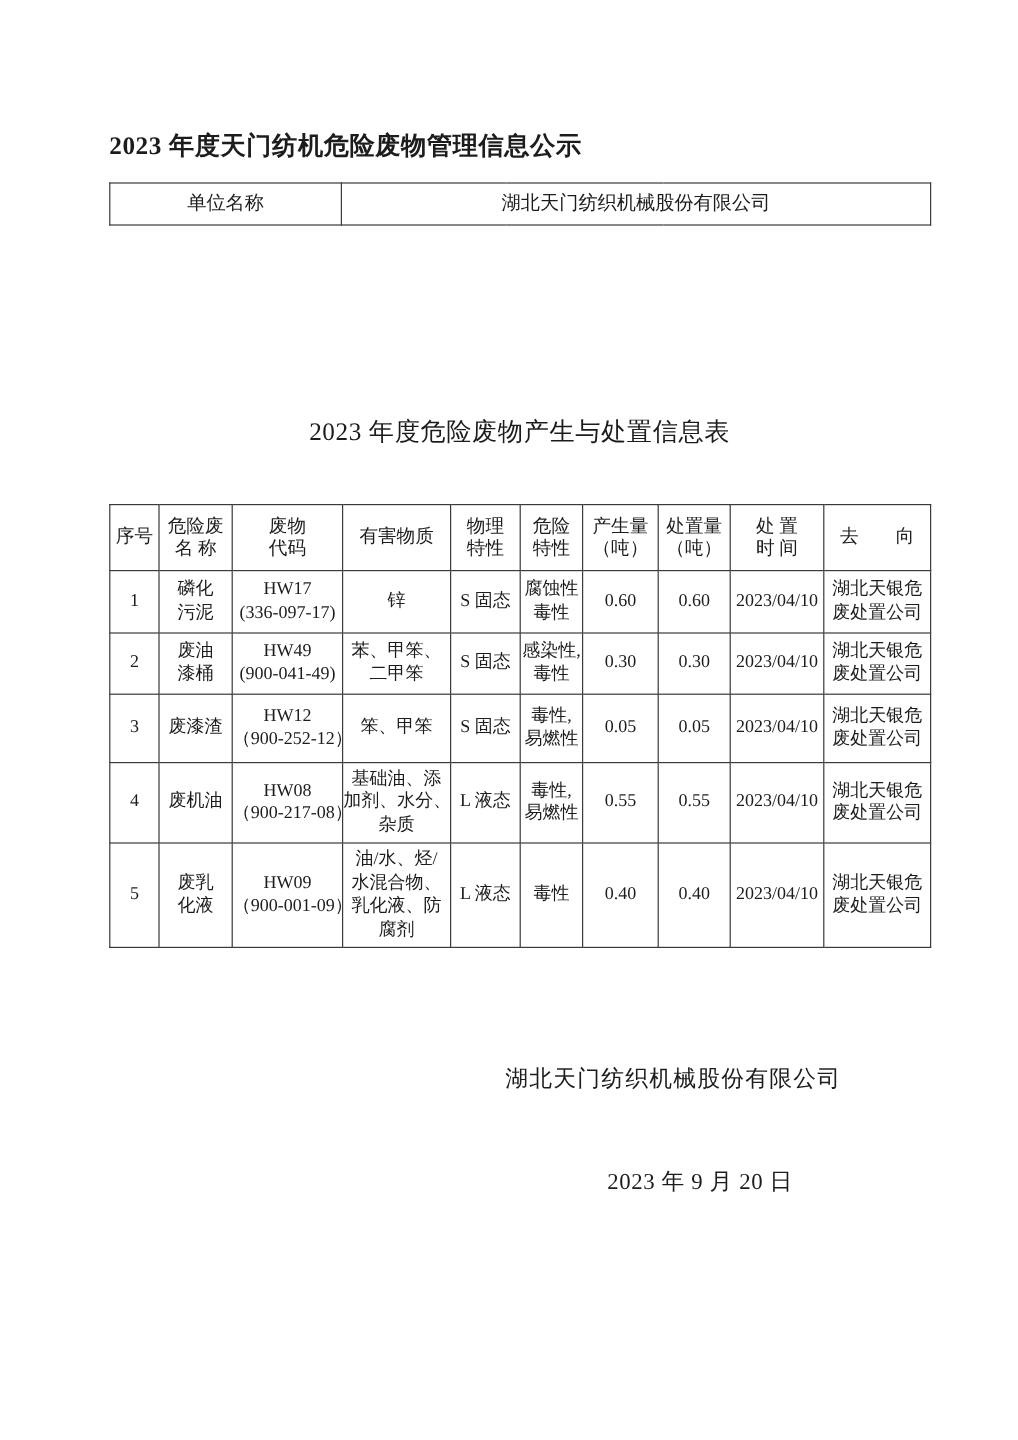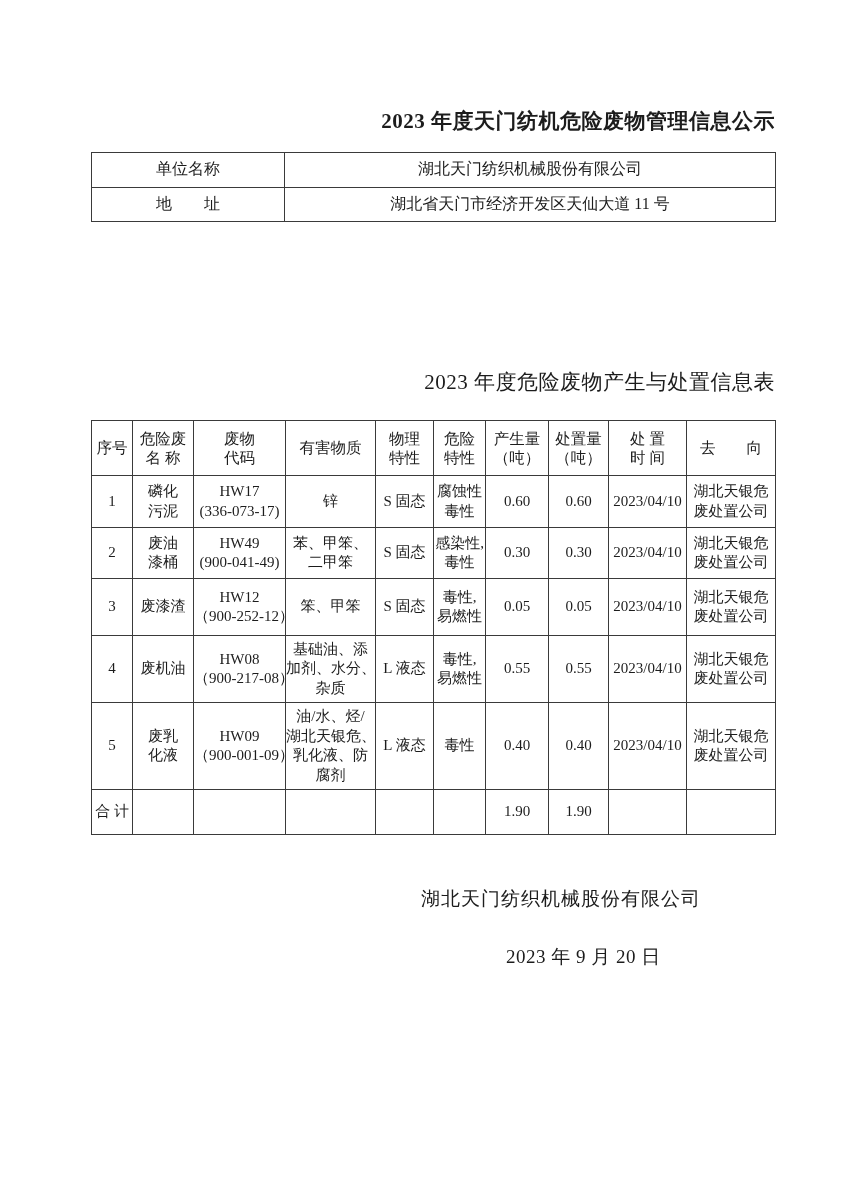--- a/index.html
+++ b/index.html
@@ -6,26 +6,26 @@
   body{
     width:848px;height:1200px;
     background:#ffffff;
     font-family:"Liberation Serif","DejaVu Serif",serif;
     color:#1c1c1c;
     position:relative;
     overflow:hidden;
   }
   .doc-title{
     position:absolute;left:91px;width:684px;top:109px;
-    text-align:right;font-size:21px;font-weight:bold;line-height:24px;
+    text-align:left;font-size:21px;font-weight:bold;line-height:24px;
     letter-spacing:0.5px;
   }
   .doc-title2{
-    position:absolute;left:91px;width:684px;top:370px;
-    text-align:right;font-size:21px;font-weight:normal;line-height:24px;
+    position:absolute;left:91px;width:684px;top:348px;
+    text-align:center;font-size:21px;font-weight:normal;line-height:24px;
     letter-spacing:0.5px;
   }
   table{border-collapse:collapse;table-layout:fixed;}
   td,th{
     border:1px solid #3a3a3a;
     text-align:center;vertical-align:middle;
     white-space:pre;
     font-weight:normal;
     padding:0;
   }
@@ -45,44 +45,40 @@
   .rh-r2{height:51px;}
   .rh-r3{height:57px;}
   .rh-r4{height:67px;}
   .rh-r5{height:87px;}
   .rh-total{height:45px;}
   .footer-company{
     position:absolute;left:421px;top:886px;
     font-size:19px;letter-spacing:1px;
   }
   .footer-date{
-    position:absolute;left:506px;top:944px;
+    position:absolute;left:506px;top:972px;
     font-size:19px;letter-spacing:0.5px;
   }
 </style>
 </head>
 <body>
 
 <div class="doc-title">2023 年度天门纺机危险废物管理信息公示</div>
 
 <table class="t1">
   <colgroup>
     <col style="width:193px">
       <col style="width:137px">
       <col style="width:131px">
       <col style="width:223px">
   </colgroup>
   <tbody>
       <tr>
     <td>单位名称</td>
     <td colspan="3">湖北天门纺织机械股份有限公司</td>
-  </tr>
-  <tr>
-    <td>地　　址</td>
-    <td colspan="3">湖北省天门市经济开发区天仙大道 11 号</td>
   </tr>
 </tbody>
   </table>
 
 <div class="doc-title2">2023 年度危险废物产生与处置信息表</div>
 
 <table class="t2">
   <colgroup>
     <col style="width:41px">
       <col style="width:61px">
@@ -113,21 +109,21 @@
 （吨）</th>
     <th>处 置
 时 间</th>
     <th>去　　向</th>
   </tr>
   <tr class="rh-r1">
     <td>1</td>
     <td>磷化
 污泥</td>
     <td>HW17
-(336-073-17)</td>
+(336-097-17)</td>
     <td>锌</td>
     <td>S 固态</td>
     <td>腐蚀性
 毒性</td>
     <td>0.60</td>
     <td>0.60</td>
     <td>2023/04/10</td>
     <td>湖北天银危
 废处置公司</td>
   </tr>
@@ -180,40 +176,28 @@
     <td>湖北天银危
 废处置公司</td>
   </tr>
   <tr class="rh-r5">
     <td>5</td>
     <td>废乳
 化液</td>
     <td>HW09
 （900-001-09）</td>
     <td>油/水、烃/
-湖北天银危、
+水混合物、
 乳化液、防
 腐剂</td>
     <td>L 液态</td>
     <td>毒性</td>
     <td>0.40</td>
     <td>0.40</td>
     <td>2023/04/10</td>
     <td>湖北天银危
 废处置公司</td>
   </tr>
-  <tr class="rh-total">
-    <td>合 计</td>
-    <td></td>
-    <td></td>
-    <td></td>
-    <td></td>
-    <td></td>
-    <td>1.90</td>
-    <td>1.90</td>
-    <td></td>
-    <td></td>
-  </tr>
 </tbody>
   </table>
 
 <div class="footer-company">湖北天门纺织机械股份有限公司</div>
 <div class="footer-date">2023 年 9 月 20 日</div>
 
 </body></html>

